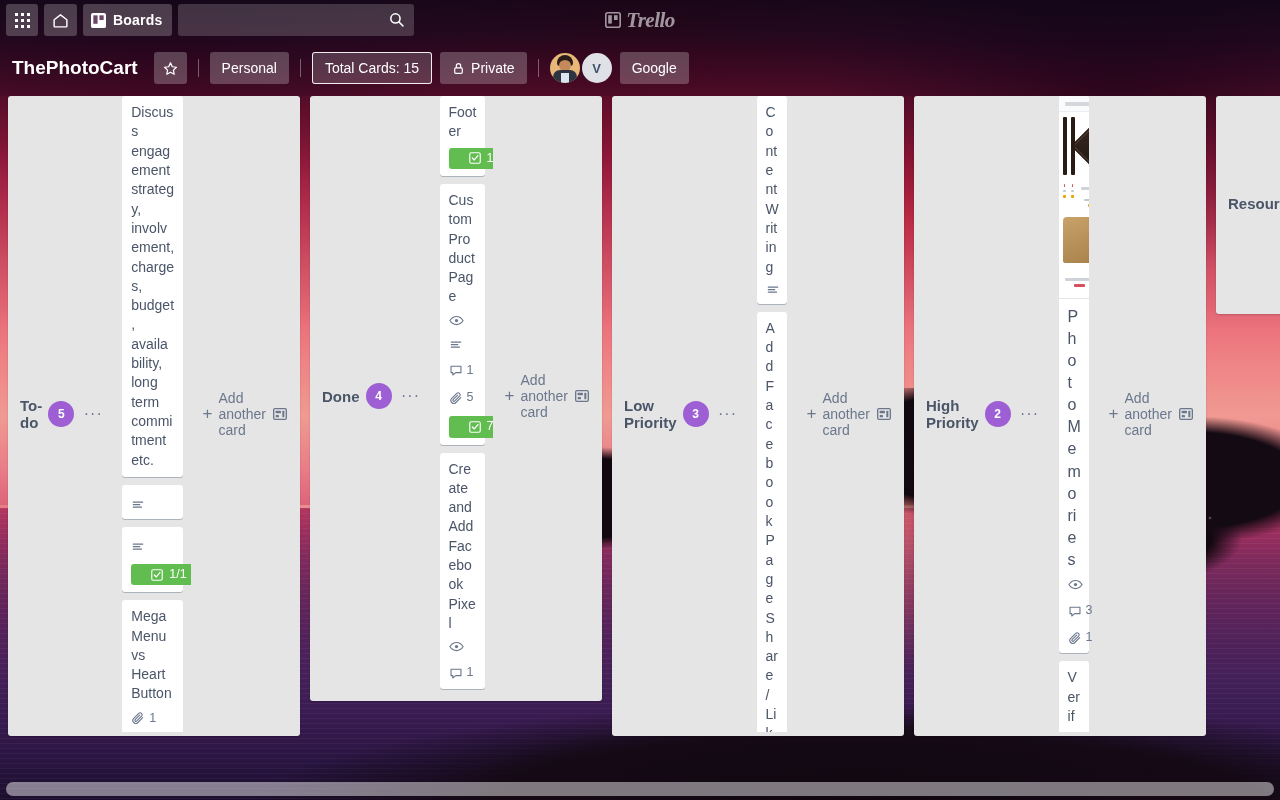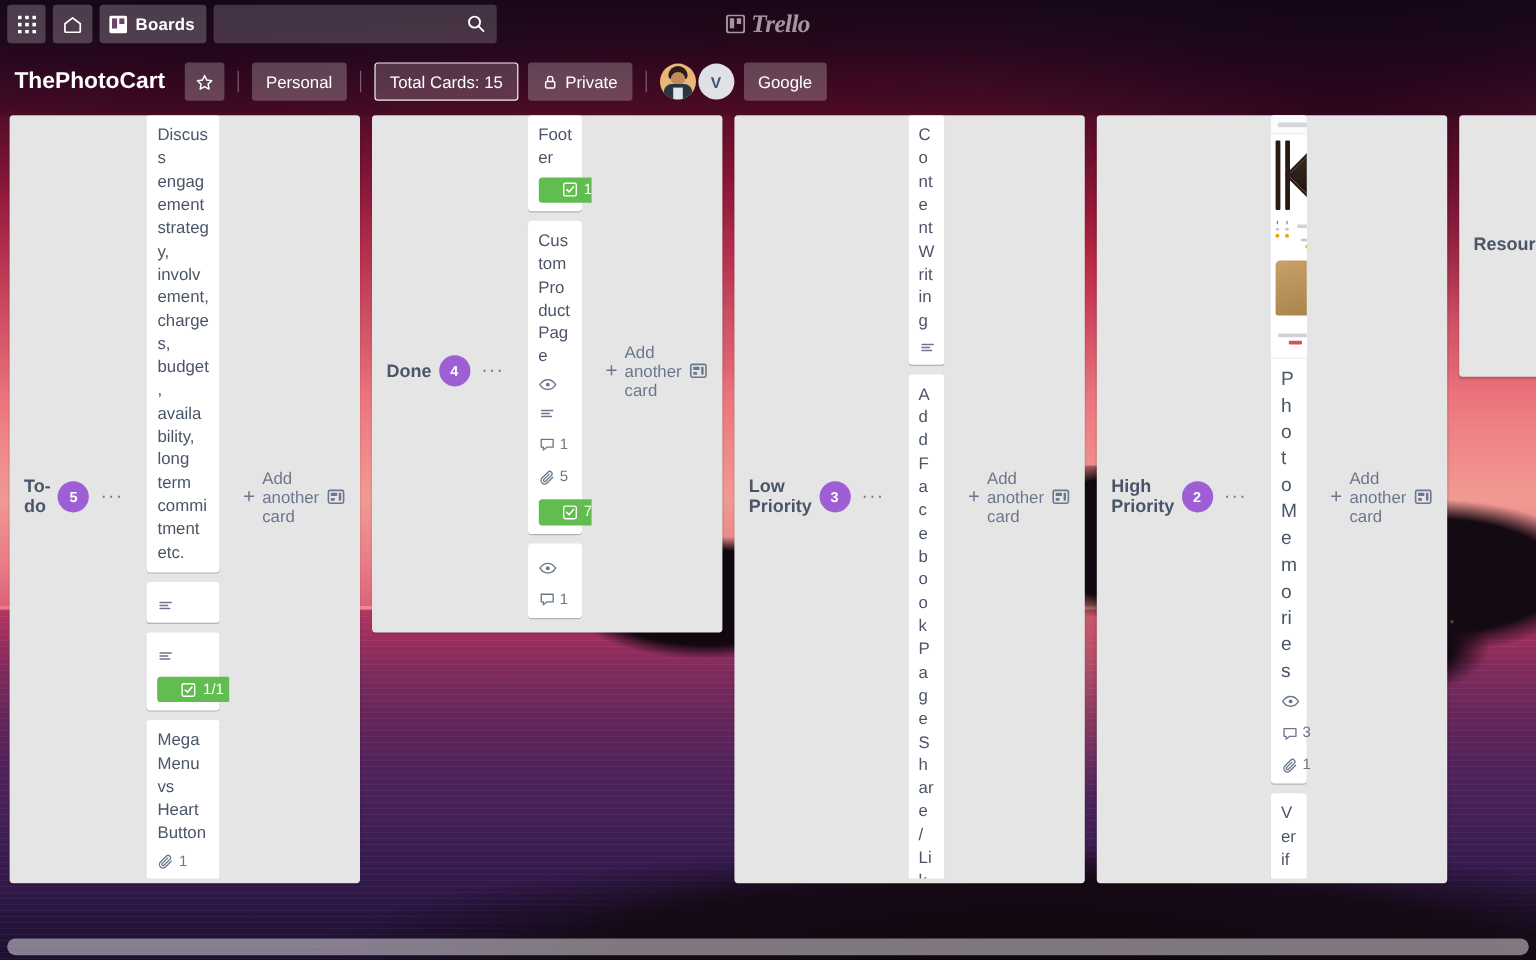--- a/index.html
+++ b/index.html
@@ -491,20 +491,21 @@
                 <svg width="14" height="14" viewBox="0 0 24 24">
                   <rect x="3" y="3" width="18" height="18" rx="2.5" fill="none" stroke="#fff" stroke-width="2"></rect>
                   <polyline points="7.5,12 10.8,15.3 17,7.8" fill="none" stroke="#fff" stroke-width="2.2" stroke-linecap="round" stroke-linejoin="round"></polyline>
                 </svg>
               </span>
               <span>7/7</span>
             </div>
           </div>
         </div>
         <div class="card">
+          <div class="card-title">Create and Add Facebook Pixel</div>
           <div class="badges">
             <div class="badge">
               <span style="display: flex;">
                 <svg width="15" height="15" viewBox="0 0 24 24">
                   <path d="M1.5 12s4-6.5 10.5-6.5S22.5 12 22.5 12 18.5 18.5 12 18.5 1.5 12 1.5 12z" fill="none" stroke="#6b778c" stroke-width="1.8"></path>
                   <circle cx="12" cy="12" r="2.6" fill="#6b778c"></circle>
                 </svg>
               </span>
             </div>
             <div class="badge">

